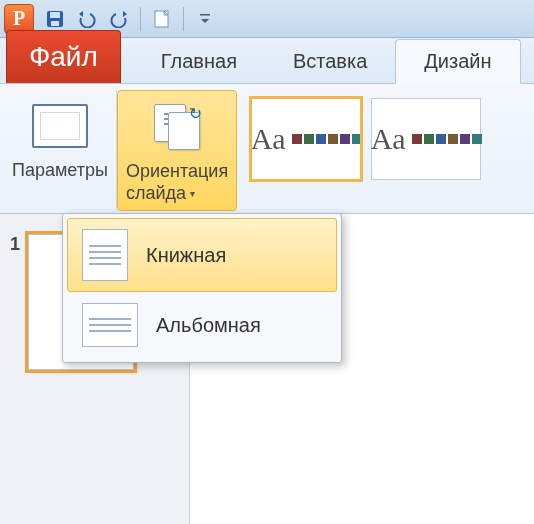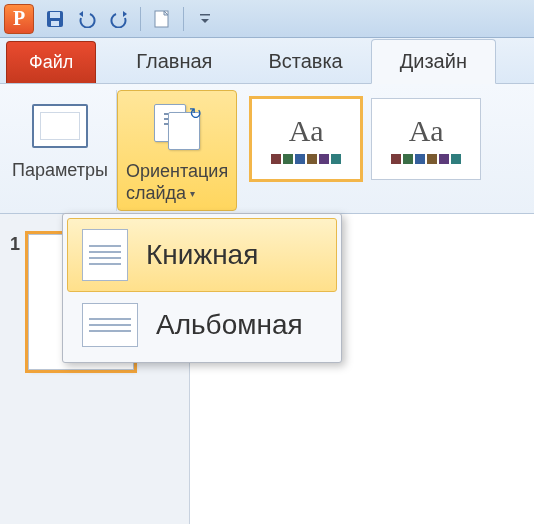--- a/index.html
+++ b/index.html
@@ -29,21 +29,21 @@
     height: 46px; background: linear-gradient(to bottom,#e9f1fa,#dce9f7);
     display:flex; align-items:flex-end; padding: 0 0 0 6px; gap:0;
     border-bottom: 1px solid #b8c8db;
   }
   .tab {
     padding: 10px 28px 10px 28px; font-size: 20px; color:#3b3b3b; cursor:pointer;
     border-top-left-radius:4px; border-top-right-radius:4px;
   }
   .tab.file {
     background: linear-gradient(to bottom,#e94b2f,#c6391f);
-    color:#fff; font-size:18px; padding:10px 22px; margin-right:12px;
+    color:#fff; font-size:28px; padding:10px 22px; margin-right:12px;
     border:1px solid #a32d16; border-bottom:none;
   }
   .tab.active {
     background:#f5f8fc; border:1px solid #b8c8db; border-bottom:1px solid #f5f8fc;
     position:relative; top:1px;
   }
 
   
   .ribbon {
     height: 130px; background: linear-gradient(to bottom,#f4f8fd,#eaf1f9);
@@ -83,21 +83,21 @@
   }
   .orient-icon .lines { position:absolute; left:9px; top:8px; width:24px; }
   .orient-icon .lines div { height:2px; background:#7e95b3; margin-bottom:3px; }
 
   .dropdown-caret { font-size:10px; vertical-align:middle; margin-left:4px; color:#555; }
 
   
   .themes { display:flex; align-items:flex-start; gap:10px; padding:8px 4px 0 14px; }
   .theme-thumb {
     width:110px; height:82px; border:1px solid #bfcbdb; background:#fff; display:flex;
-    flex-direction:column; align-items:center; justify-content:center; gap:6px; cursor:pointer;text-align:right;
+    flex-direction:row; align-items:center; justify-content:center; gap:6px; cursor:pointer;text-align:right;
   }
   .theme-thumb.sel { outline:3px solid #f3b64a; outline-offset:-1px; }
   .theme-thumb .aa { font-size:30px; font-family: Georgia, serif; color:#555; }
   .swatches { display:flex; gap:2px; }
   .swatches div { width:10px; height:10px; }
 
   
   .menu {
     position:absolute; left:62px; top:213px; width:280px;
     background:#f6f8fb; border:1px solid #b3b9c4; border-radius:3px;
@@ -110,21 +110,21 @@
   .menu-item.sel {
     background: linear-gradient(to bottom,#fff2c7,#ffe08b);
     border:1px solid #e7b94c;
   }
   .mi-icon {
     width:46px; height:52px; background:#fff; border:1px solid #a6b6cc;
     display:flex; flex-direction:column; justify-content:center; gap:4px; padding:6px;
   }
   .mi-icon.land { width:56px; height:44px; }
   .mi-icon div { height:2px; background:#9fb1c9; }
-  .mi-label { font-size:28px; color:#333; }
+  .mi-label { font-size:20px; color:#333; }
 
   
   .workspace { display:flex; height: calc(524px - 38px - 46px - 130px); }
   .slide-panel {
     width:190px; background:#eef2f7; border-right:1px solid #c8d2df; padding:14px 10px;
     position:relative;
   }
   .sp-close {
     position:absolute; right:8px; top:6px; width:18px; height:18px; color:#777;
     display:flex; align-items:center; justify-content:center; cursor:pointer; font-size:14px;

